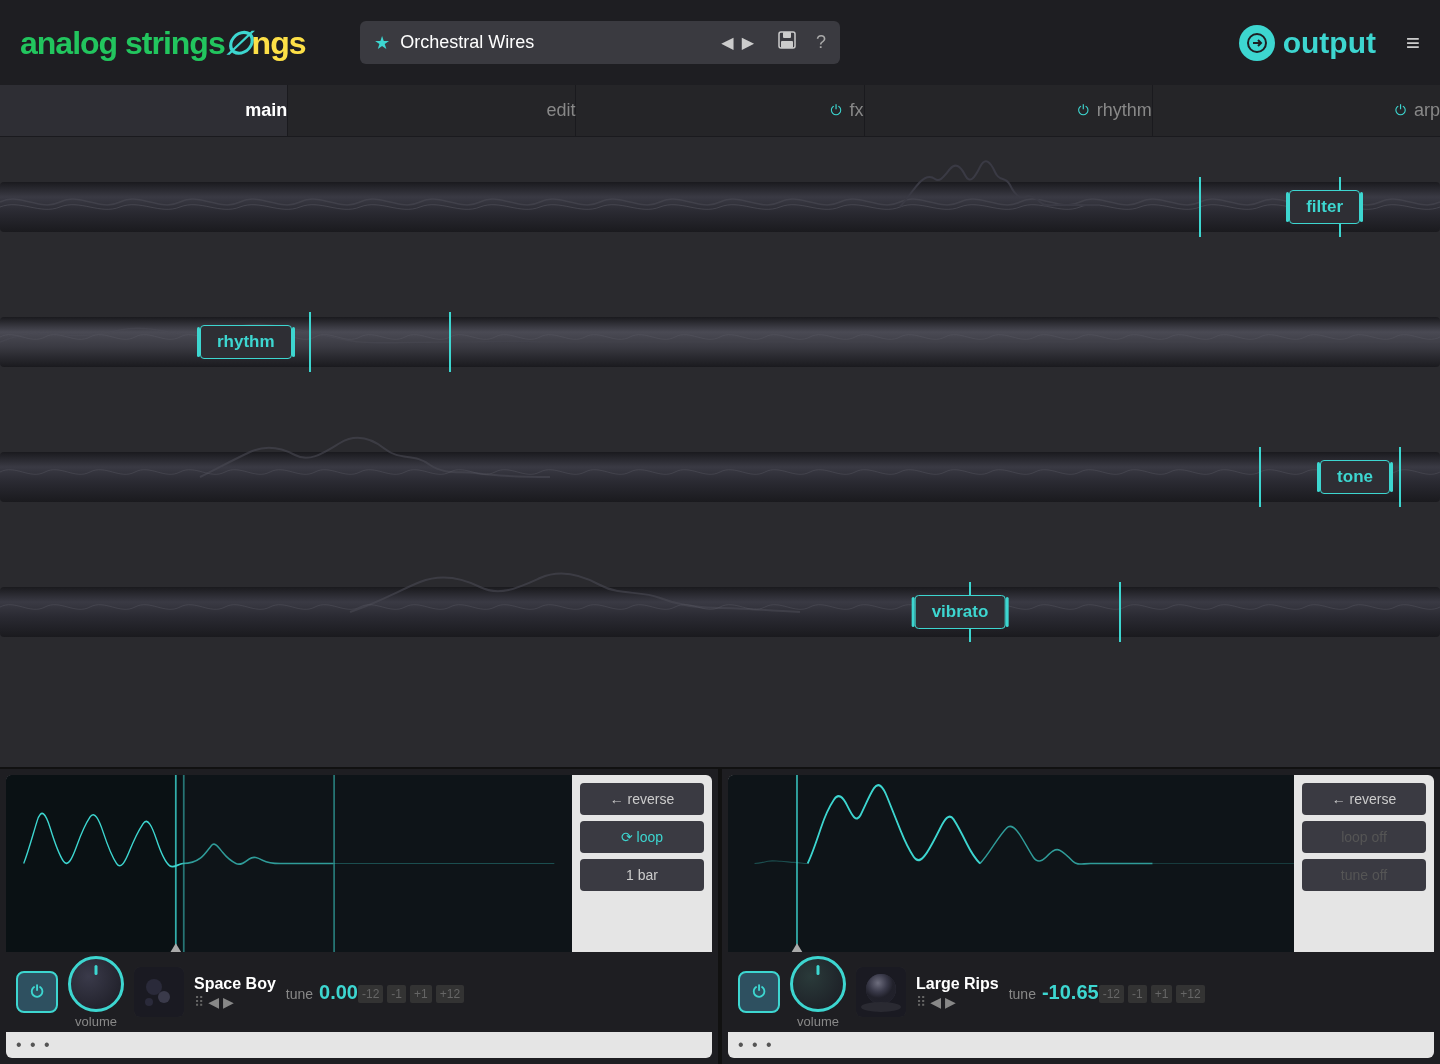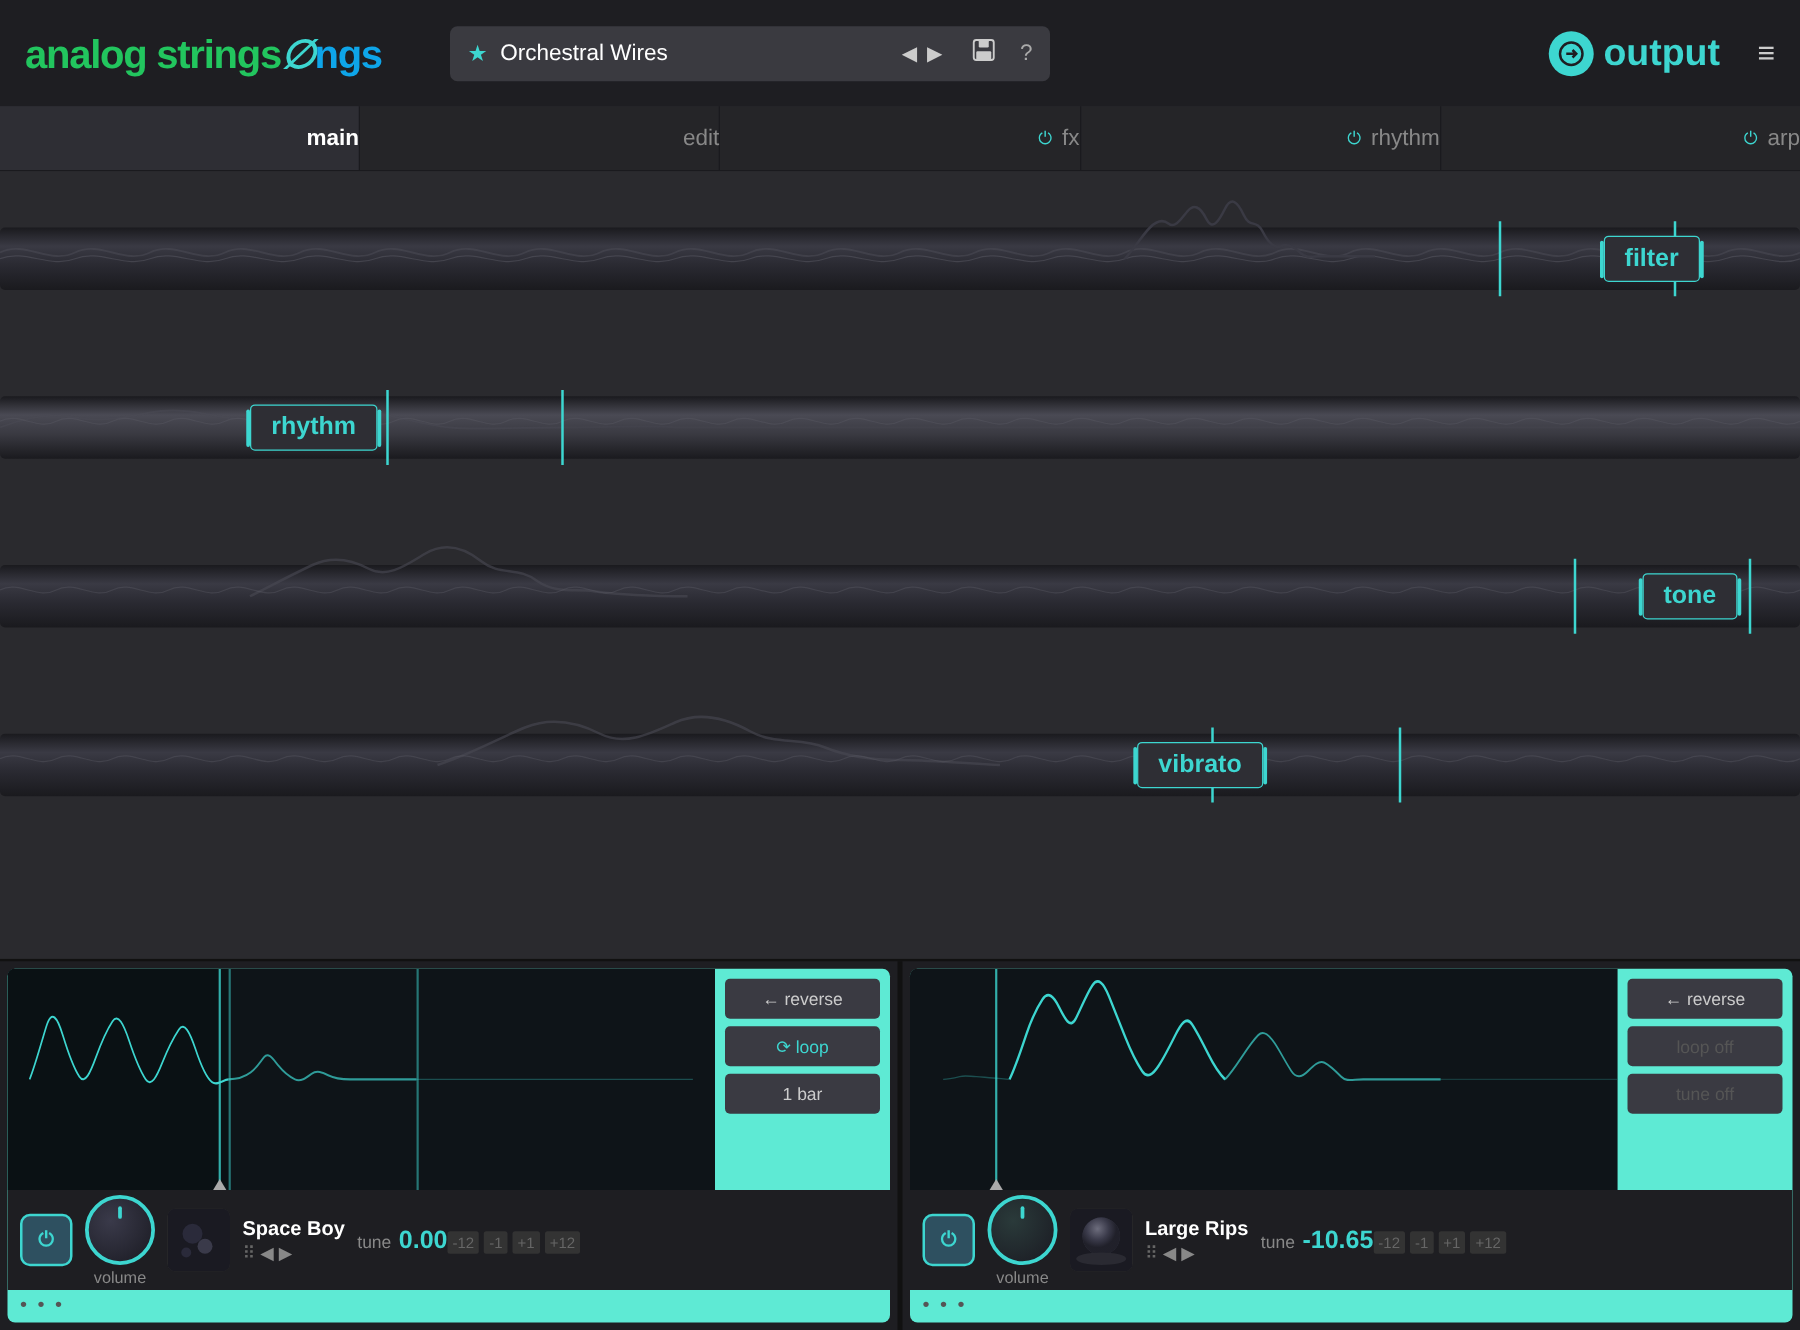--- a/index.html
+++ b/index.html
@@ -143,21 +143,21 @@
     }
 
     
     .slider-handle {
       position: absolute;
       background: #2e2e34;
       border: 1px solid #3dd6d0;
       border-radius: 4px;
       padding: 6px 16px;
       color: #3dd6d0;
-      font-size: 20px;
+      font-size: 17px;
       font-weight: bold;
       cursor: pointer;
       white-space: nowrap;
       display: flex;
       align-items: center;
     }
     .slider-handle::before,
     .slider-handle::after {
       content: '';
       position: absolute;
@@ -175,21 +175,21 @@
     .bottom-area {
       display: flex;
       height: 297px;
       background: #1e1e22;
       border-top: 2px solid #111;
     }
     .panel-a, .panel-b {
       flex: 1;
       display: flex;
       flex-direction: column;
-      background: #5eead4;
+      background: #e5e5e5;
       margin: 6px;
       border-radius: 6px;
       overflow: hidden;
       position: relative;
     }
     .panel-separator {
       width: 4px;
       background: #111;
     }
 
@@ -372,21 +372,21 @@
       align-items: center;
       margin-left: auto;
       gap: 10px;
     }
   </style>
 </head>
 <body>
 
 <div class="header">
   <div class="logo">
-    <span style="color:#22c55e;">analog strings</span><span style="color:#3dd6d0;font-style:italic;">∅</span><span style="color:#0ea5e9;text-align:center;">ngs</span>
+    <span style="color:#22c55e;">analog strings</span><span style="color:#3dd6d0;font-style:italic;">∅</span><span style="color:#fde047;text-align:center;">ngs</span>
   </div>
 
   <div class="preset-bar">
     <span class="preset-star">★</span>
     <span class="preset-name">Orchestral Wires</span>
     <div class="preset-nav">
       <span>◀</span>
       <span>▶</span>
     </div>
     <span class="preset-save">

